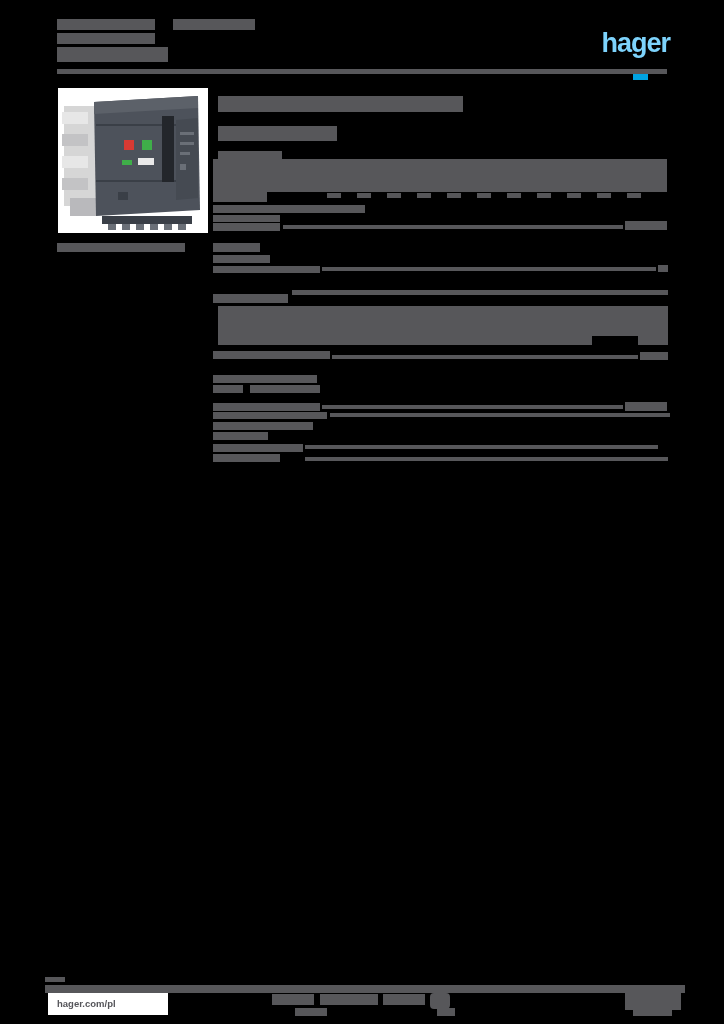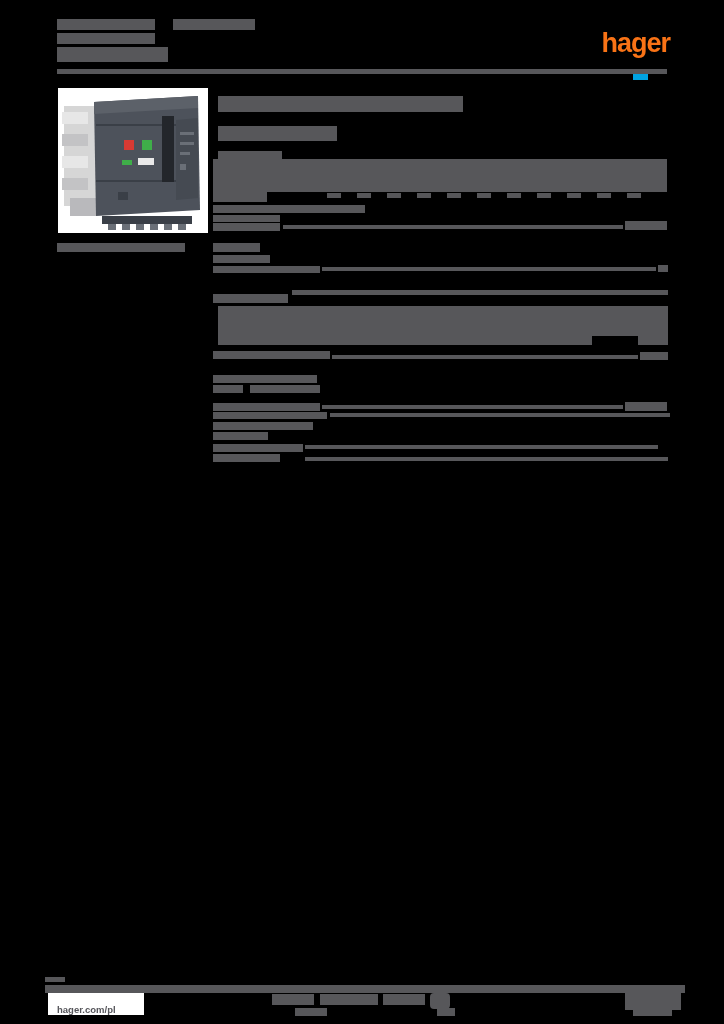--- a/index.html
+++ b/index.html
@@ -12,34 +12,34 @@
   #logo{
     position:absolute;left:594px;top:26px;width:76px;height:34px;
     display:flex;align-items:center;justify-content:flex-end;
     font-weight:bold;font-size:27px;letter-spacing:-1px;
   }
   
   #product-frame{position:absolute;left:58px;top:88px;width:150px;height:145px;background:#ffffff;}
   #product-frame svg{display:block;}
   
   #footer-site-box{
-    position:absolute;left:48px;top:992px;width:96px;height:23px;background:#ffffff;
-    display:flex;align-items:flex-end;
+    position:absolute;left:48px;top:992px;width:120px;height:23px;background:#ffffff;
+    display:flex;align-items:center;
   }
   #footer-site-link{
     font-size:9.5px;font-weight:bold;color:#55555a;margin-left:9px;
     text-decoration:none;letter-spacing:0px;
   }
 </style>
 </head>
 <body>
 
 <div id="page" style="background: rgb(0, 0, 0);">
 
-  <div id="logo" style="color: #f97316; text-align: center;">
+  <div id="logo" style="color: #7dd3fc; text-align: center;">
     <span>hager</span>
   </div>
 
   <div id="product-frame">
     <svg width="150" height="145" viewBox="0 0 150 145" xmlns="http://www.w3.org/2000/svg">
 
       <rect x="0" y="0" width="150" height="145" fill="#ffffff"></rect>
 
       <rect x="6" y="18" width="34" height="100" fill="#d6d6d6"></rect>
       <rect x="4" y="24" width="26" height="12" fill="#e7e7e7"></rect>

